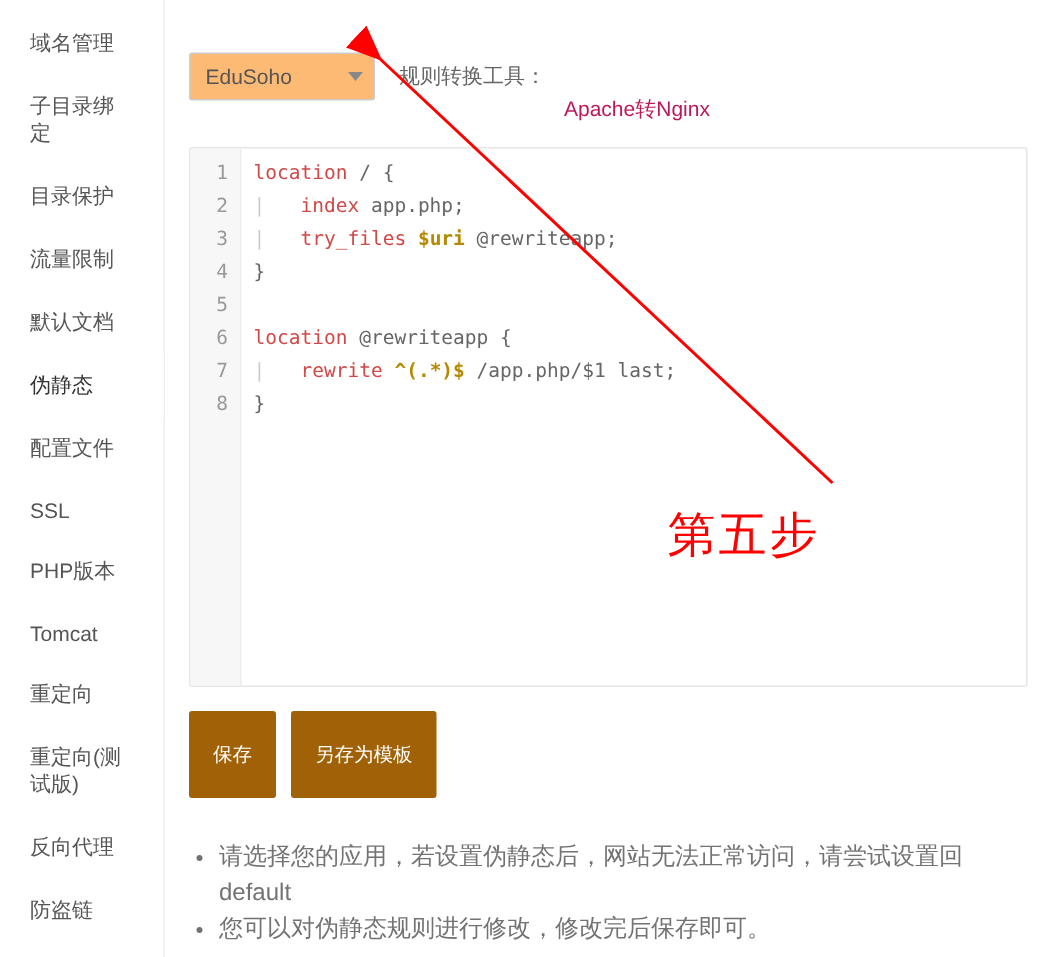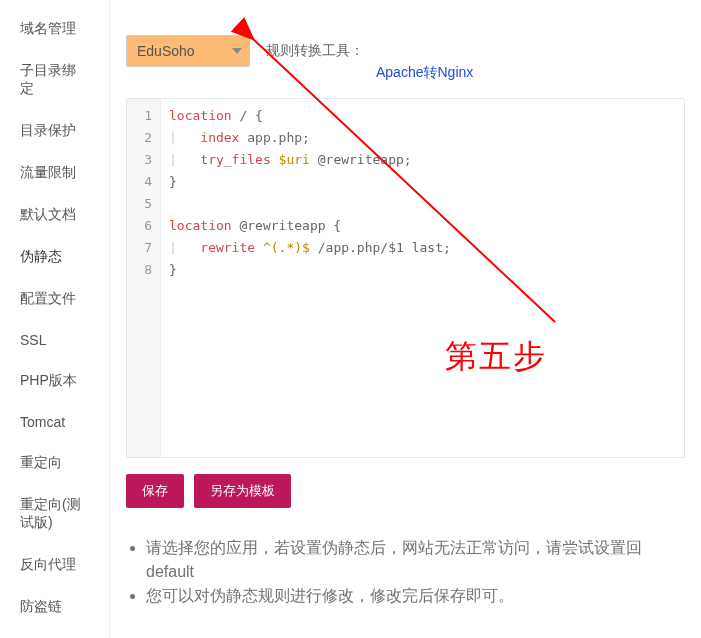--- a/index.html
+++ b/index.html
@@ -59,21 +59,21 @@
       right: 8px;
       top: 50%;
       transform: translateY(-50%);
       pointer-events: none;
       width: 0; height: 0;
       border-left: 5px solid transparent;
       border-right: 5px solid transparent;
       border-top: 6px solid #888;
     }
     .convert-label { color: #666; margin-left: 4px; }
-    .convert-link { color: #1d4ed8; text-decoration: none; margin-top: 44px; }
+    .convert-link { color: #be185d; text-decoration: none; margin-top: 44px; }
     .editor {
       border: 1px solid #e6e6e6;
       border-radius: 2px;
       background: #fff;
       height: 360px;
       overflow: hidden;
       font-family: Consolas, Monaco, monospace;
       font-size: 13px;
     }
     .editor-inner { display: flex; height: 100%; }
@@ -89,31 +89,31 @@
     .gutter-line { height: 22px; line-height: 22px; padding-right: 8px; }
     .code {
       padding: 6px 8px;
       white-space: pre;
       color: #666;
       line-height: 22px;
     }
     .code-line { height: 22px; }
     .kw-loc { color: #d14848; }
     .kw-dir { color: #d14848; }
-    .kw-var { color: #b58900; }
+    .kw-var { color: #b58900; font-weight: bold; }
     .indent-bar { color: #ccc; }
     .btn-row { margin-top: 16px; display: flex; gap: 10px; }
     .btn {
       border: none;
-      padding: 8px 16px;
+      padding: 20px 16px;
       font-size: 13px;
       border-radius: 2px;
       cursor: pointer;
       color: #fff;
-      background: #be185d;
+      background: #a16207;
     }
     .notes {
       margin-top: 28px;
       padding-left: 20px;
     }
     .notes li {
       color: #737373;
       font-size: 16px;
       line-height: 24px;
       list-style: disc;

